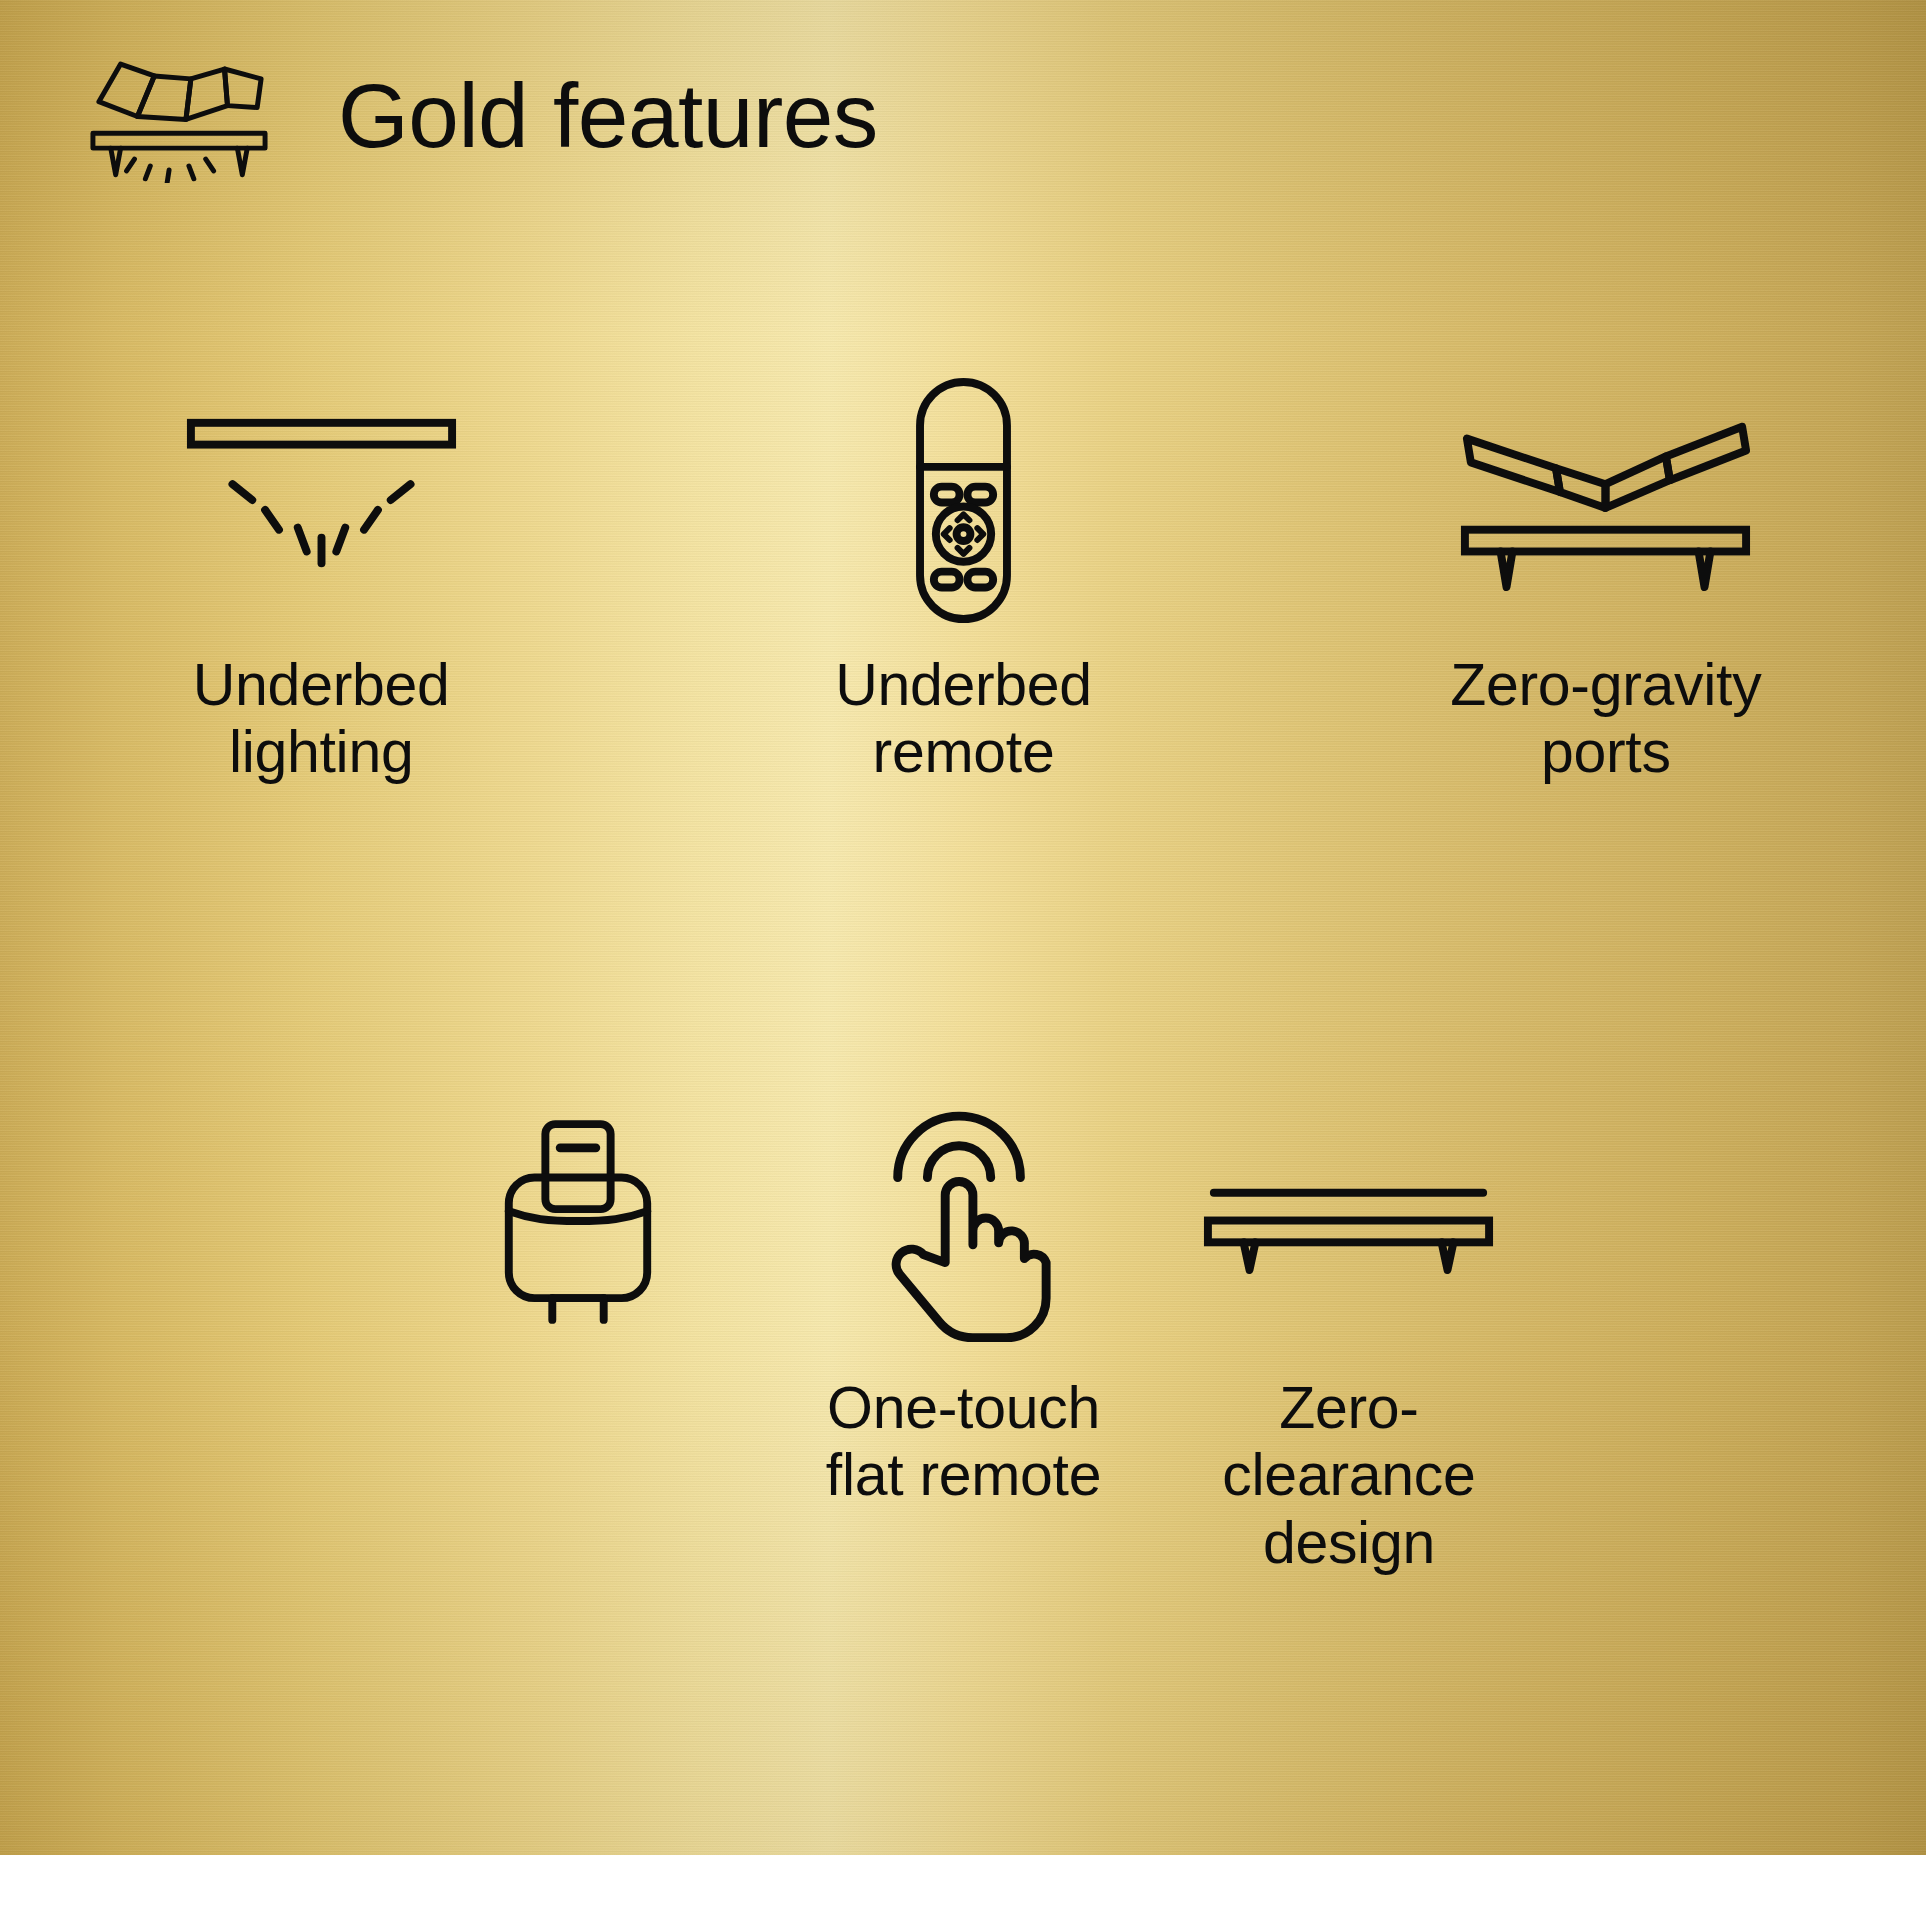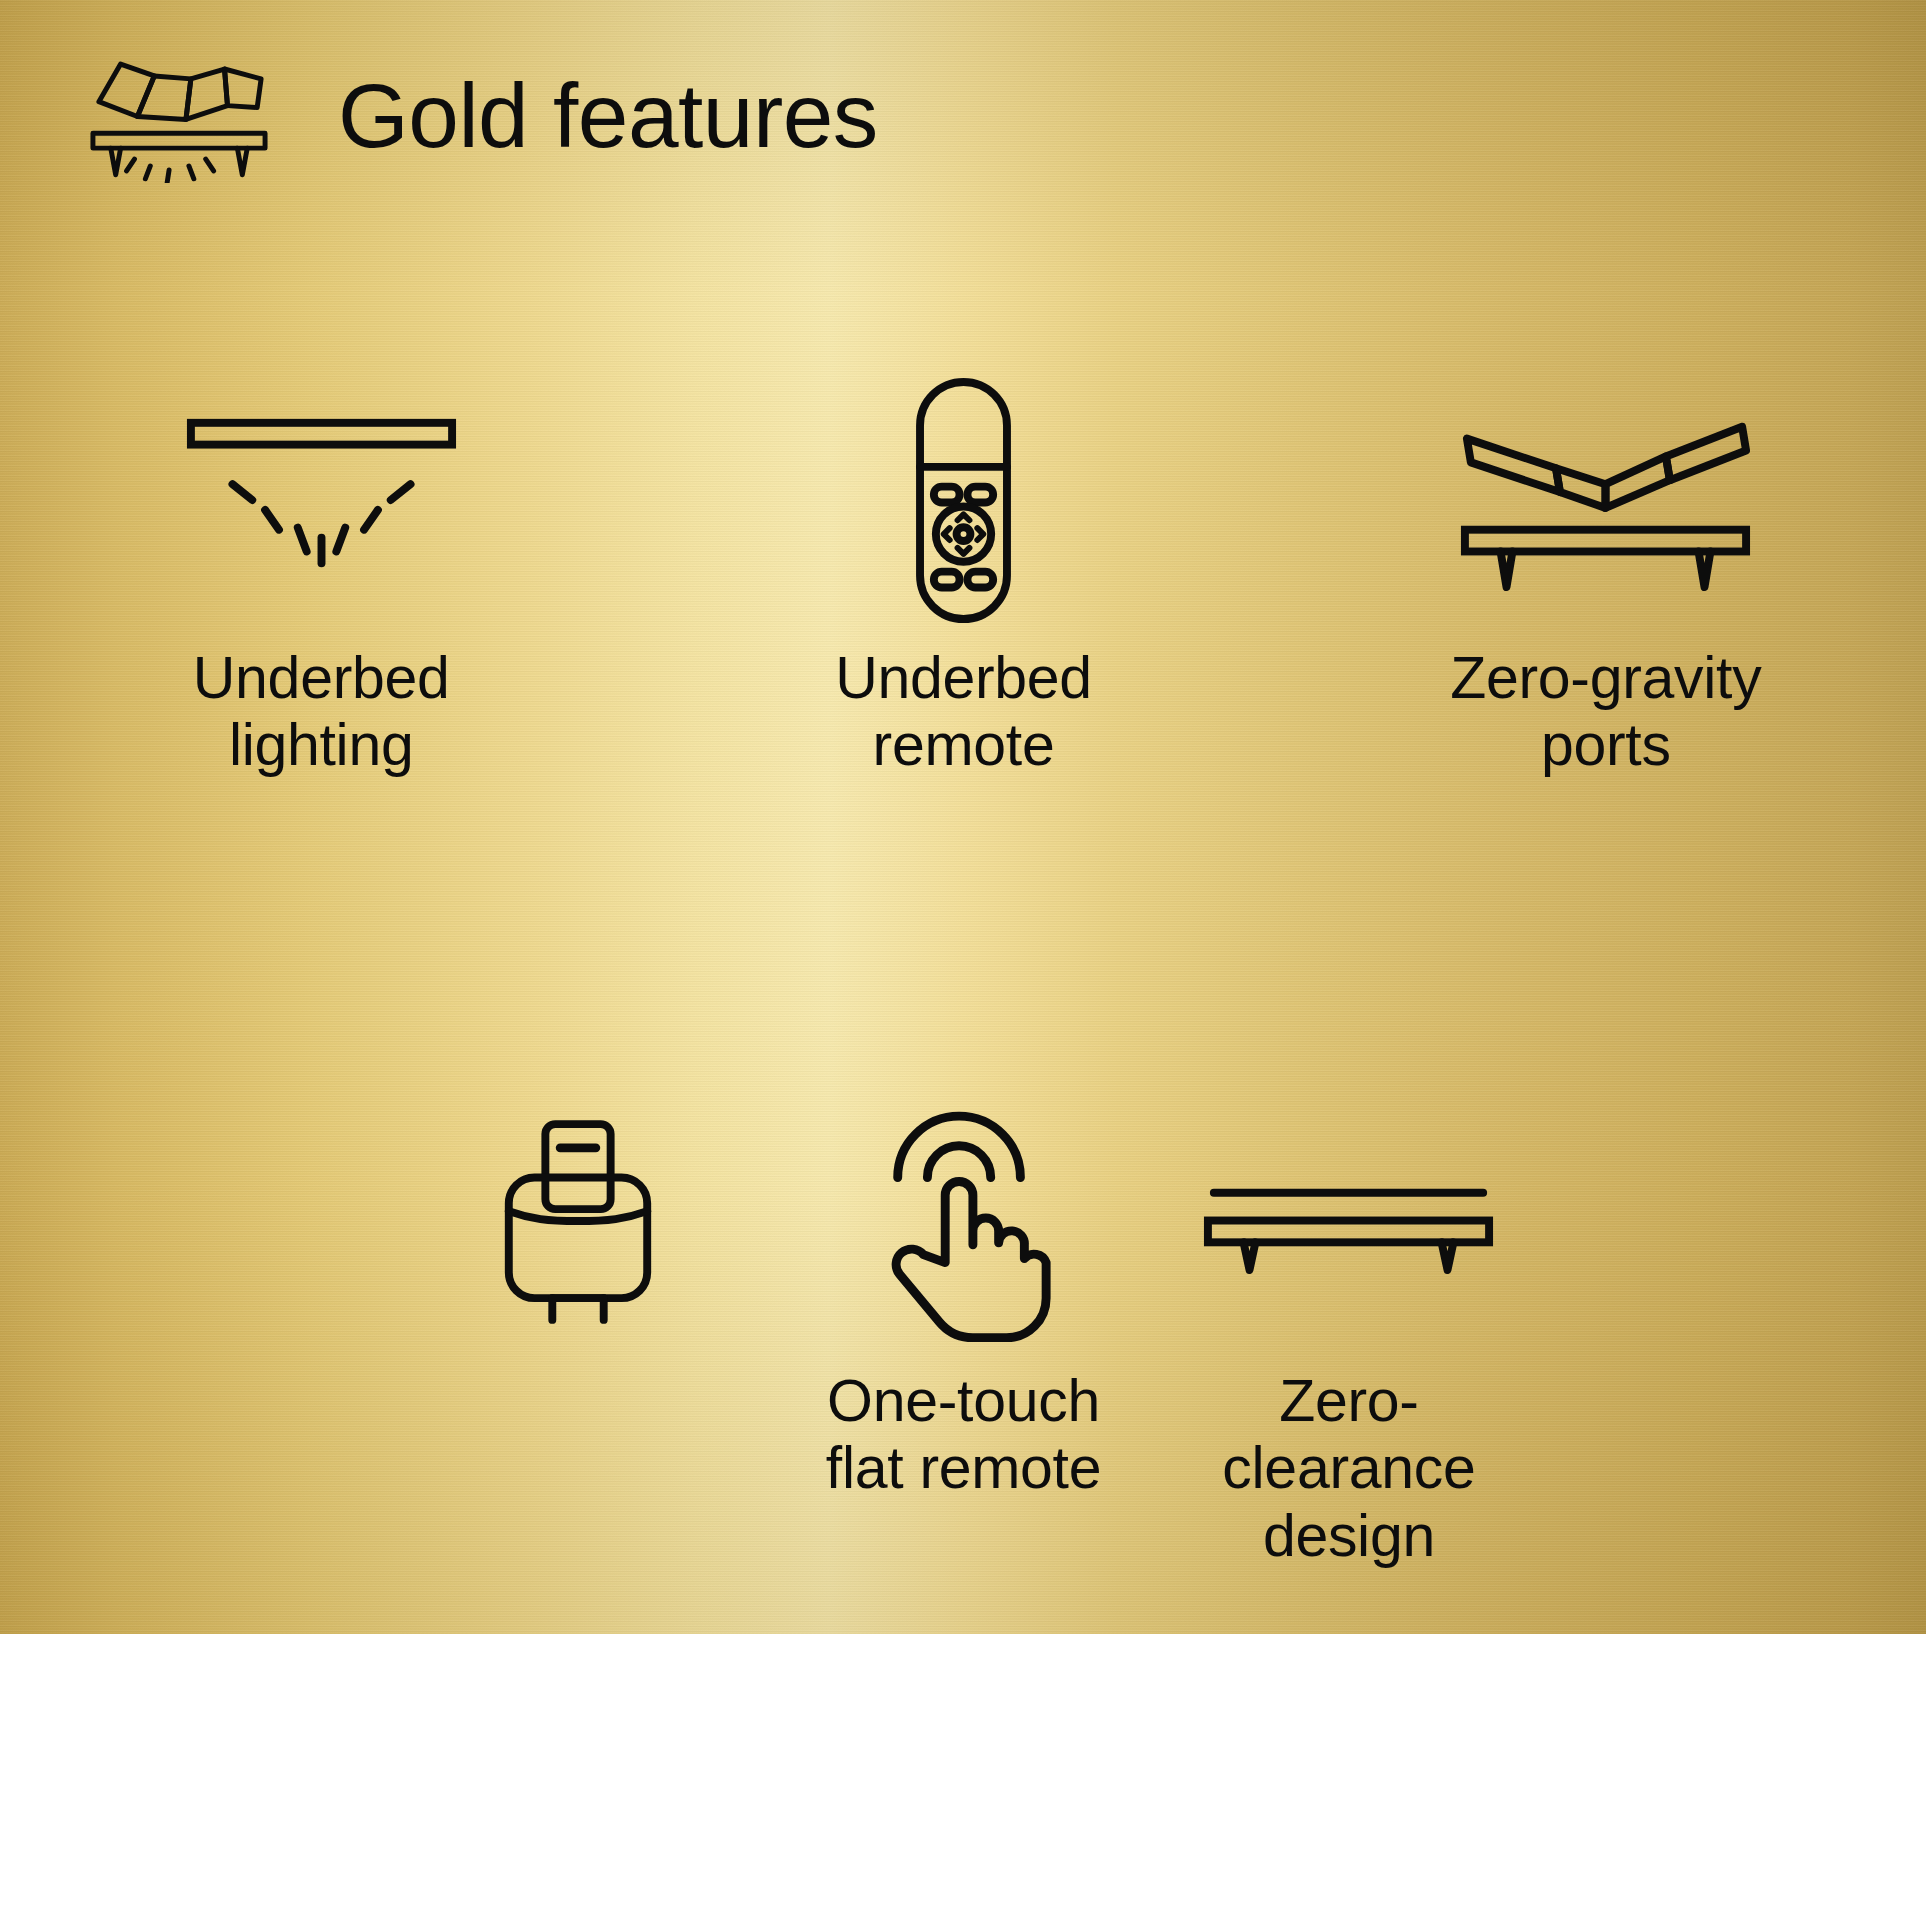--- a/index.html
+++ b/index.html
@@ -10,21 +10,21 @@
     overflow: hidden;
   }
   body {
     font-family: "Liberation Sans", sans-serif;
   }
 
   
   #plate {
     position: relative;
     width: 1927px;
-    height: 1634px;
+    height: 1855px;
     box-sizing: border-box;
     background:
       
       repeating-linear-gradient(
         to bottom,
         rgba(255,255,255,0.055) 0px,
         rgba(255,255,255,0.055) 1px,
         rgba(0,0,0,0.035) 1px,
         rgba(0,0,0,0.035) 2px,
         rgba(255,255,255,0.02) 2px,
@@ -112,21 +112,21 @@
 
   .icon-box {
     height: 248px;
     display: flex;
     align-items: center;
     justify-content: center;
   }
   .icon-box svg { display: block; }
 
   .feature-label {
-    margin-top: 21px;
+    margin-top: 28px;
     text-align: center;
     font-size: 59px;
     line-height: 1.14;
     color: #0d0d0d;
     font-weight: 400;
     letter-spacing: -0.3px;
     white-space: pre-line;
   }
 
   

